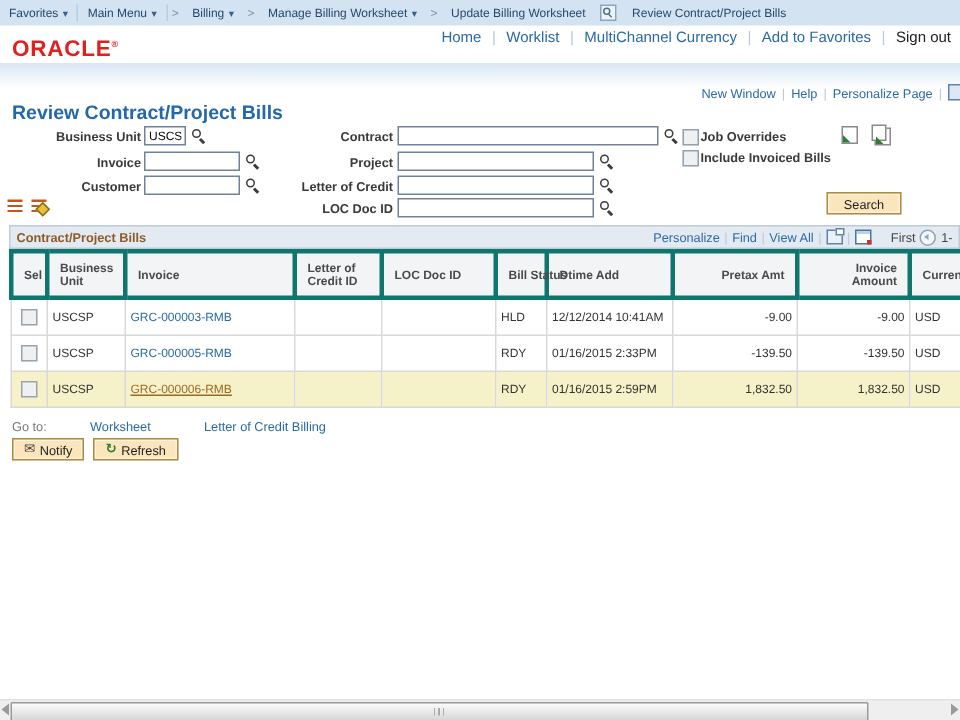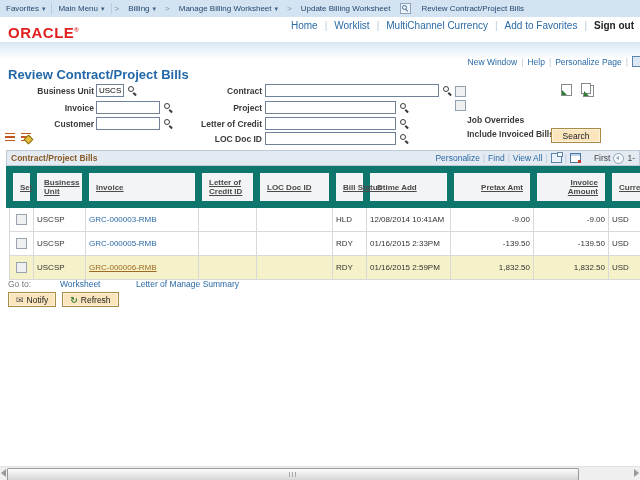--- a/index.html
+++ b/index.html
@@ -18,21 +18,21 @@
   .page-zoom-icon::before{content:"";position:absolute;left:1px;top:1px;width:3px;height:3px;
           border:1px solid #4d6f93;border-radius:50%;}
   .page-zoom-icon::after{content:"";position:absolute;left:5px;top:5px;width:3px;height:1px;
           background:#4d6f93;transform:rotate(45deg);transform-origin:0 0;}
 
   
   .header-links{position:absolute;right:6px;top:20px;display:flex;align-items:center;gap:7px;
           font-size:10px;}
   .hlink{color:#2a6aa5;cursor:pointer;}
   .hsep{color:#b9c9d8;}
-  .signout{color:#222;font-weight:bold;cursor:pointer;}
+  .signout{color:#222;font-weight:normal;cursor:pointer;}
   .logo{position:absolute;left:8px;top:24px;color:#e21f1f;font-weight:bold;font-size:15px;
         letter-spacing:.5px;}
   .logo sup{font-size:6px;}
   .band{position:absolute;left:0;top:42px;width:640px;height:17px;
         background:linear-gradient(#d8e7f4,#ffffff);}
 
   
   .utility{position:absolute;right:0;top:56px;display:flex;align-items:center;gap:4px;
            font-size:8.5px;color:#2a6aa5;white-space:nowrap;margin-left:48px;}
   .copy-url-icon{display:inline-block;width:10px;height:9px;border:1px solid #5b83ab;
@@ -44,21 +44,21 @@
   
   .f-label{position:absolute;font-size:8.5px;font-weight:bold;color:#3a3a3a;text-align:right;}
   .f-input{position:absolute;height:13px;border:1px solid #70819a;background:#fff;font-size:8px;
            padding:0 2px;box-sizing:border-box;font-family:inherit;}
   .mag{position:absolute;width:10px;height:10px;cursor:pointer;}
   .mag::before{content:"";position:absolute;left:1px;top:1px;width:4px;height:4px;
            border:1.4px solid #3c3c3c;border-radius:50%;}
   .mag::after{content:"";position:absolute;left:7px;top:7px;width:4px;height:1.5px;
            background:#3c3c3c;transform:rotate(45deg);transform-origin:0 0;}
   .cb{position:absolute;width:9px;height:9px;border:1px solid #93a0b0;background:#eef0f2;}
-  .cb-label{position:absolute;font-size:8.5px;font-weight:bold;color:#3a3a3a;white-space:nowrap;margin-top:29px;}
+  .cb-label{position:absolute;font-size:8.5px;font-weight:bold;color:#3a3a3a;white-space:nowrap;}
   .page-export-icon,.page-copy-icon{position:absolute;width:9px;height:10px;background:#fff;
            border:1px solid #8a8a8a;}
   .page-export-icon::after,.page-copy-icon::after{content:"";position:absolute;left:0;bottom:0;
            border-left:5px solid #2f7d32;border-top:5px solid transparent;}
   .page-copy-icon::before{content:"";position:absolute;left:-3px;top:-3px;width:8px;height:9px;
            background:#fff;border:1px solid #8a8a8a;}
   .btn{background:#fae5bd;border:1px solid #ab8b45;box-shadow:inset 0 0 0 1px #fdf2da;
        font-size:8.5px;color:#222;font-family:inherit;cursor:pointer;display:flex;
        align-items:center;justify-content:center;gap:3px;box-sizing:border-box;}
   .btn-search{position:absolute;left:551px;top:128px;width:50px;height:15px;}
@@ -86,22 +86,22 @@
         height:3px;background:#c03a2b;}
   .pager{display:flex;align-items:center;gap:3px;margin-left:10px;color:#444;}
   .pager-first-btn{position:relative;width:9px;height:9px;border:1px solid #8ea4b8;
         border-radius:50%;background:#f4f8fb;cursor:pointer;}
   .pager-first-btn::after{content:"";position:absolute;left:2px;top:2.5px;
         border-top:2px solid transparent;border-bottom:2px solid transparent;
         border-right:3px solid #8ea4b8;}
 
   table.grid{position:absolute;left:6px;top:166px;width:634px;border-collapse:collapse;
         table-layout:fixed;font-size:8px;color:#333;}
-  table.grid th{background:#f3f4f5;border:7px solid #0f766e;font-weight:bold;color:#4a4a4a;
-        padding:2px 7px;height:24px;vertical-align:middle;text-align:left;font-size:8px;text-decoration:underline;}
+  table.grid th{background:#f3f4f5;border:3px solid #0f766e;font-weight:bold;color:#4a4a4a;
+        padding:2px 7px;height:24px;vertical-align:middle;text-align:left;font-size:8px;}
   table.grid td{border:1px solid #d9d9d9;padding:0 3px;height:23px;background:#fff;
         vertical-align:middle;white-space:nowrap;overflow:hidden;}
   table.grid .num{text-align:right;}
   table.grid .ctr{text-align:center;}
   tr.selected td{background:#f5f1c8;}
   .row-cb{display:inline-block;width:9px;height:9px;border:1px solid #9aa3ad;background:#eef0f2;
         vertical-align:middle;cursor:pointer;}
   .link{color:#2a6aa5;cursor:pointer;text-decoration:none;}
   .link-active{color:#9c6a22;cursor:pointer;text-decoration:underline;}
 
@@ -279,21 +279,21 @@
       <th class="num">Invoice Amount</th>
       <th>Currency</th>
     </tr>
     <tr>
       <td class="ctr"><span class="row-cb"></span></td>
       <td>USCSP</td>
       <td><span class="link">GRC-000003-RMB</span></td>
       <td></td>
       <td></td>
       <td>HLD</td>
-      <td>12/08/2014 10:41AM</td>
+      <td>12/12/2014 10:41AM</td>
       <td class="num">-9.00</td>
       <td class="num">-9.00</td>
       <td>USD</td>
     </tr>
     <tr>
       <td class="ctr"><span class="row-cb"></span></td>
       <td>USCSP</td>
       <td><span class="link">GRC-000005-RMB</span></td>
       <td></td>
       <td></td>
@@ -313,21 +313,21 @@
       <td>01/16/2015 2:59PM</td>
       <td class="num">1,832.50</td>
       <td class="num">1,832.50</td>
       <td>USD</td>
     </tr>
   </tbody>
     </table>
 
   <div class="goto-label">Go to:</div>
   <div class="goto-link-1"><span class="link">Worksheet</span></div>
-  <div class="goto-link-2"><span class="link">Letter of Manage Summary</span></div>
+  <div class="goto-link-2"><span class="link">Letter of Credit Billing</span></div>
 
   <div class="btn-bar">
     <button class="btn ps-btn">
       <span class="btn-glyph">✉</span>
       <span>Notify</span>
     </button>
     <button class="btn ps-btn">
       <span class="btn-glyph refresh-glyph">↻</span>
       <span>Refresh</span>
     </button>

